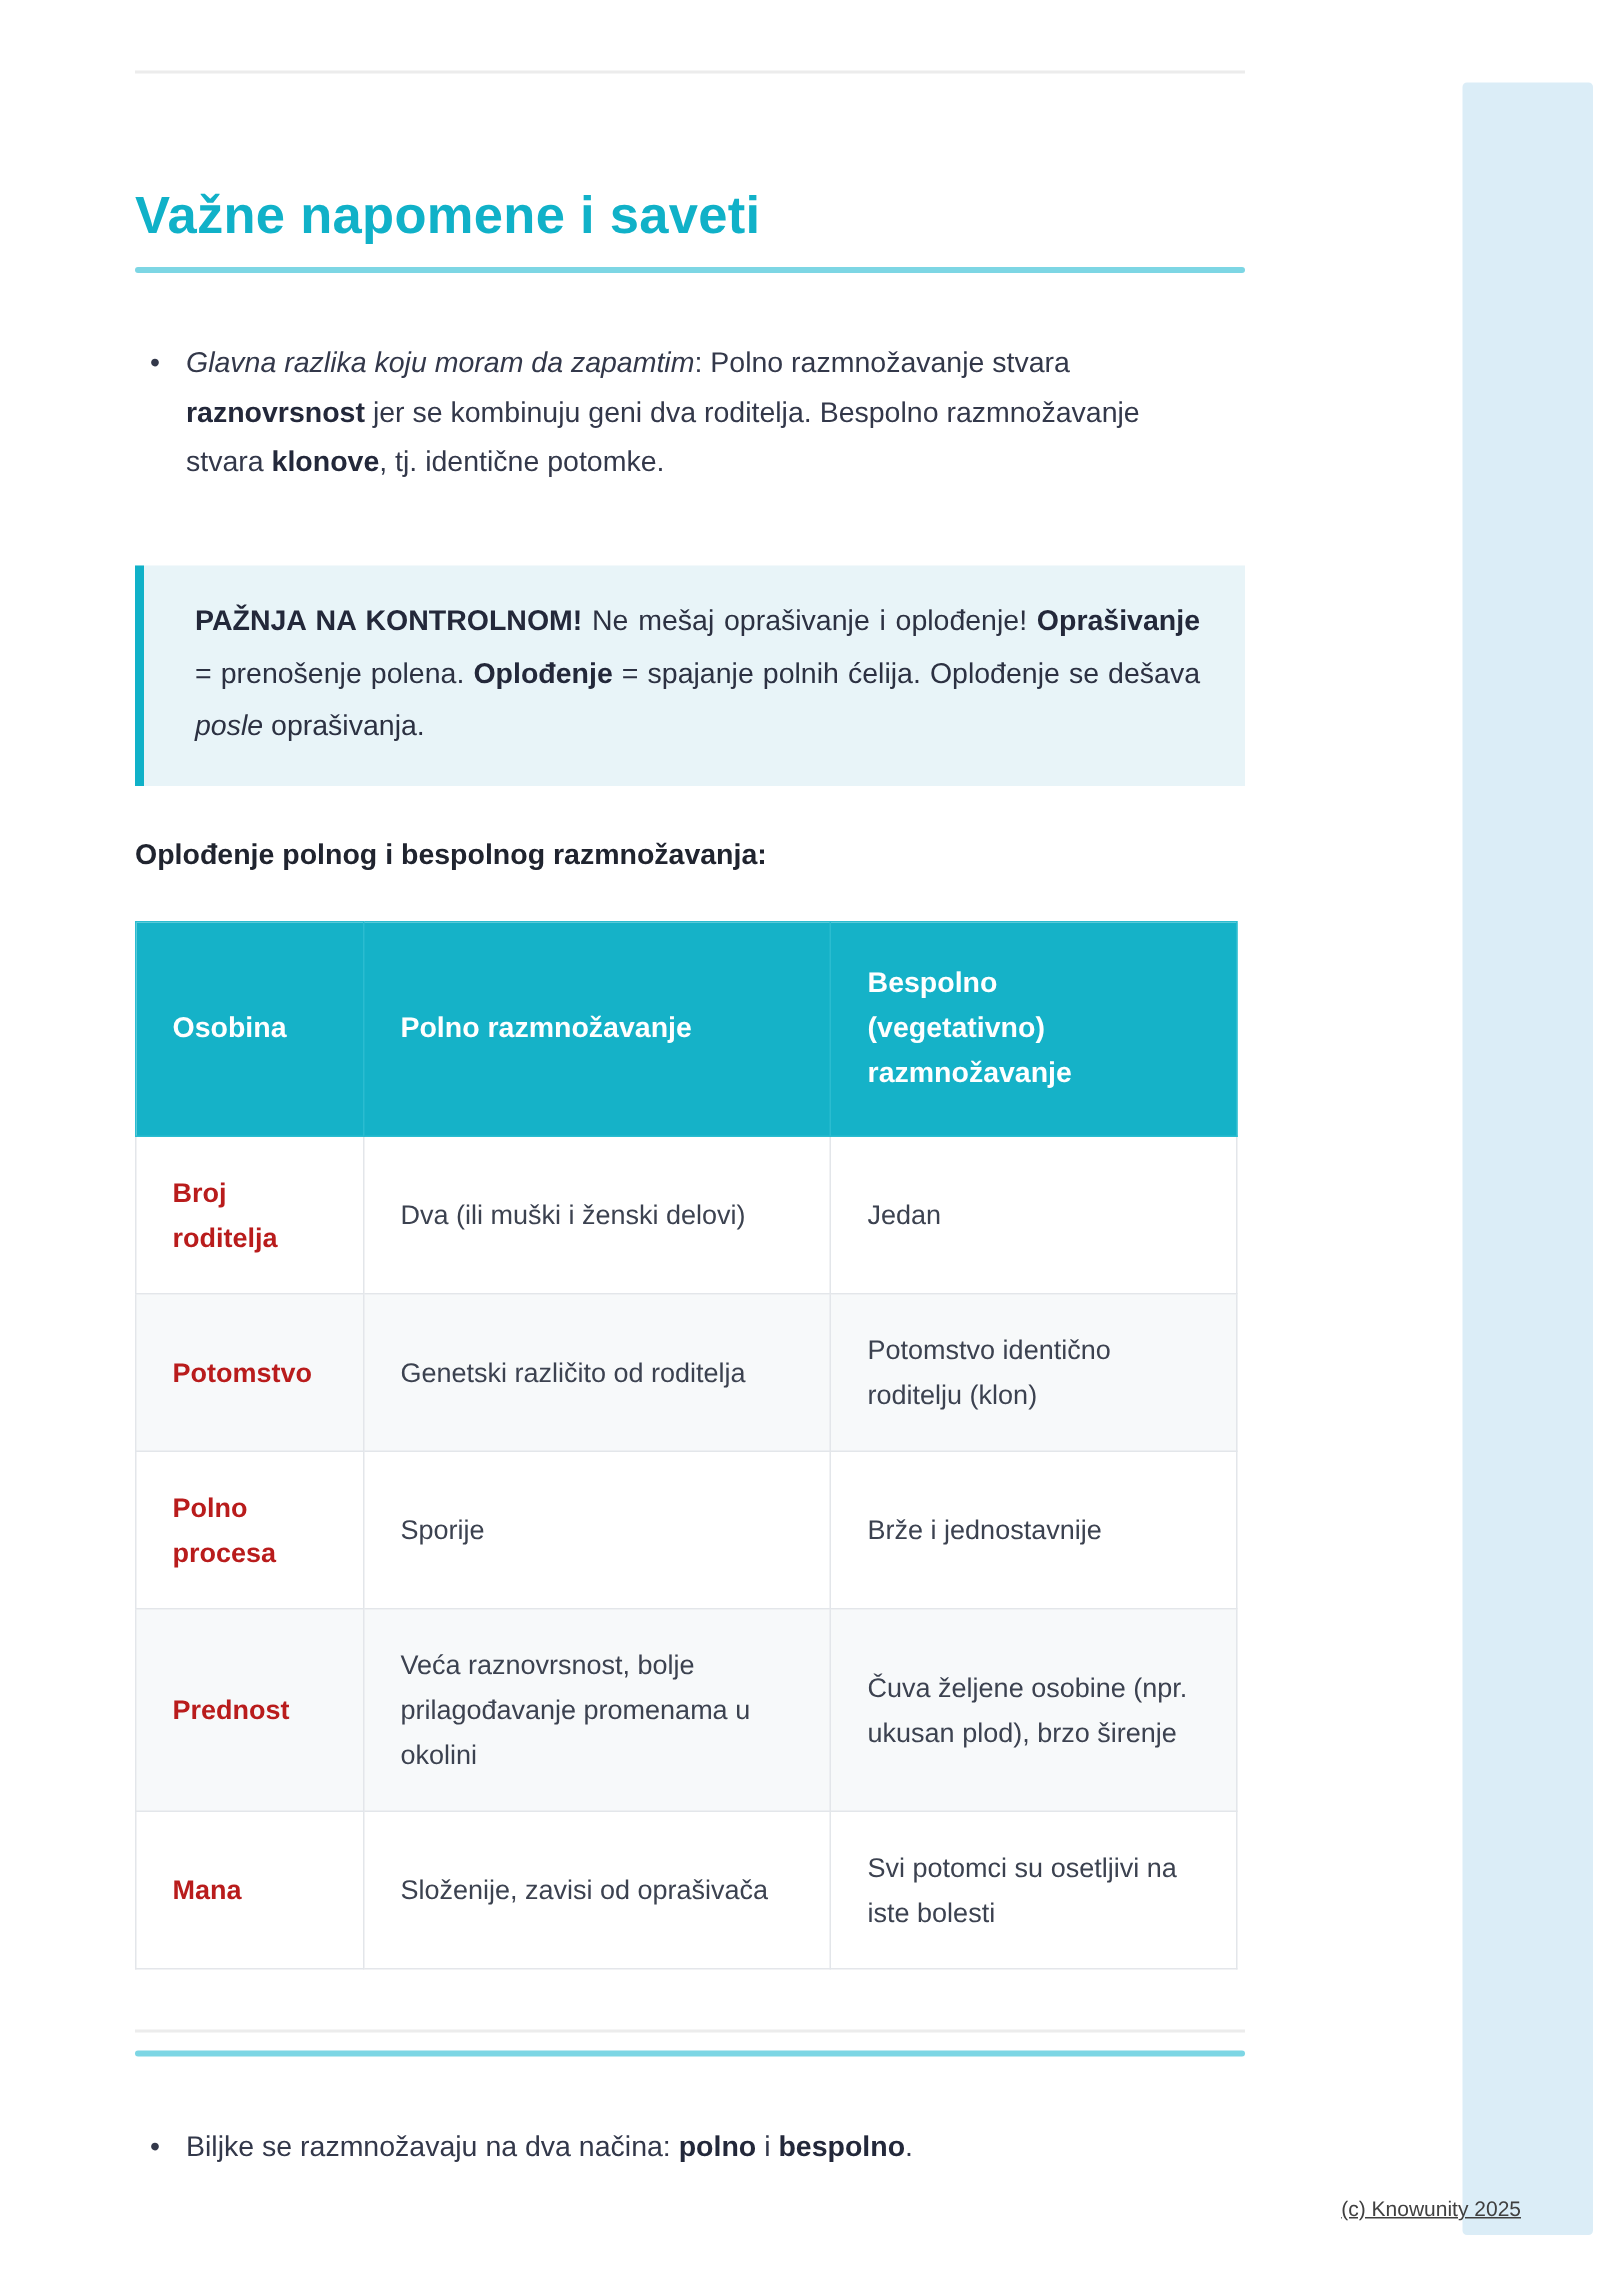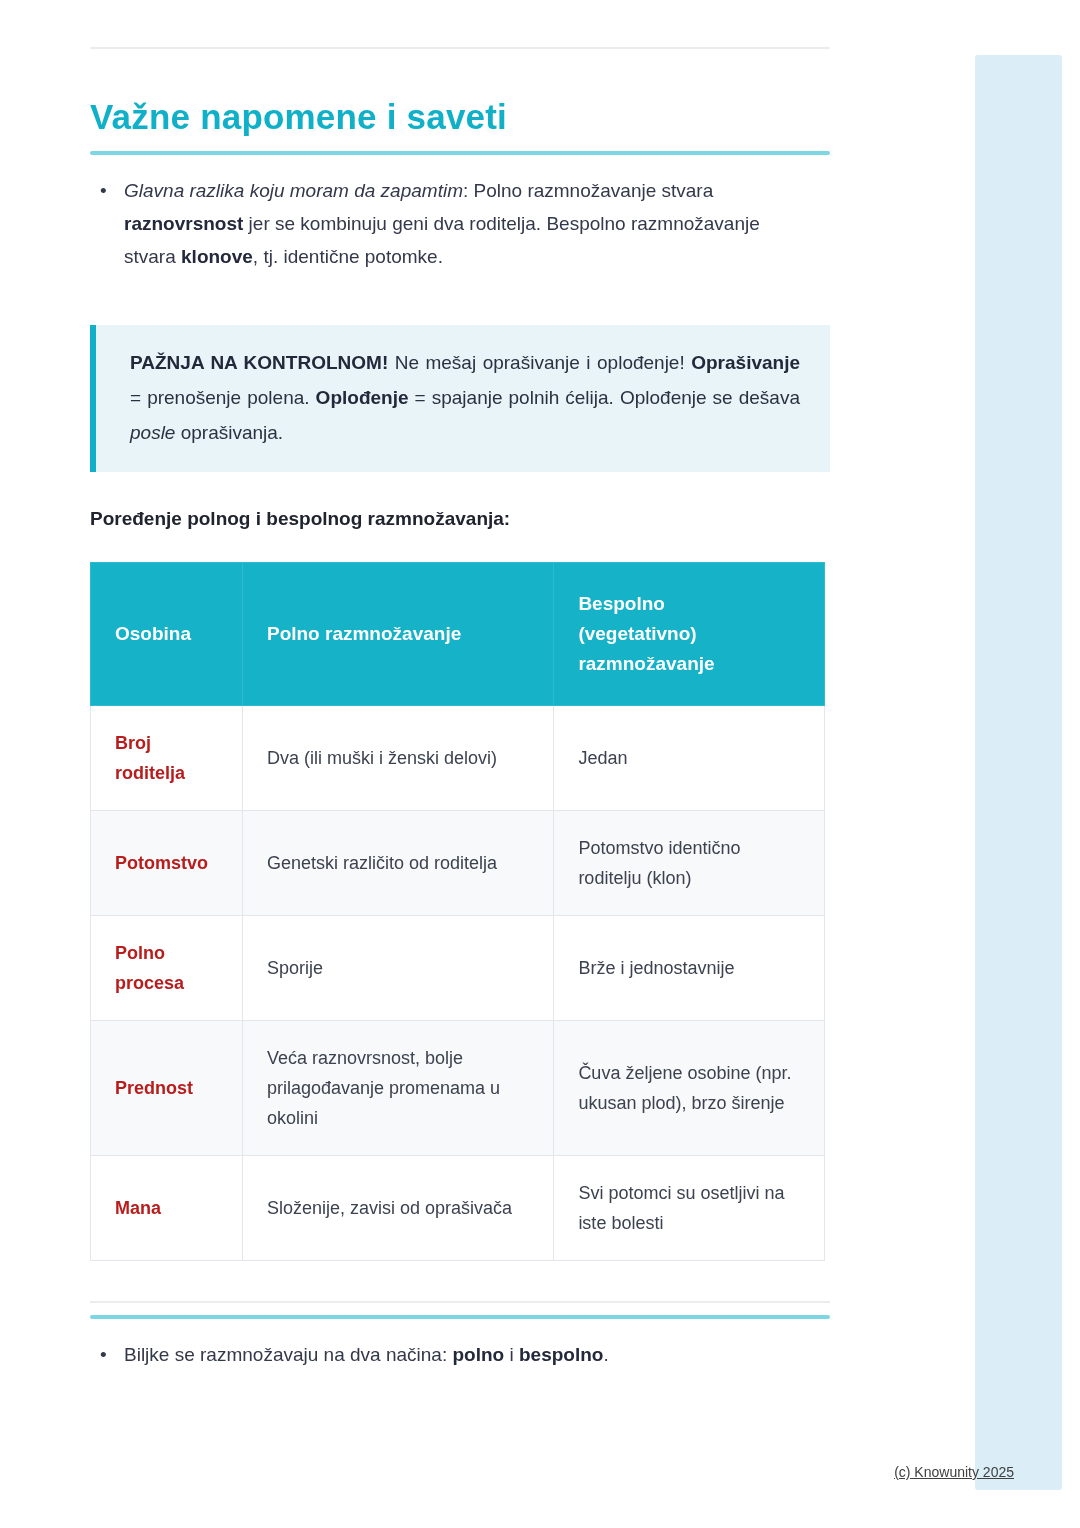--- a/index.html
+++ b/index.html
@@ -20,32 +20,32 @@
     position: absolute; left: 90px; top: 0;
     width: 740px;
   }
   .rule {
     border: none; height: 0;
     border-top: 2px solid #ececec;
   }
   .rule-top { margin-top: 47px; }
   .rule-mid { margin-top: 40px; }
   h1.section-title {
-    margin-top: 46px;
+    margin-top: 73px;
     font-size: 35px; line-height: 44px;
     font-weight: bold;
     color: var(--accent, #10b1c8);
     letter-spacing: 0.2px;
   }
   .title-underline {
     margin-top: 12px; height: 4px; border-radius: 2px;
     background: var(--underline, #7dd6e4);
   }
   .bullet {
-    margin-top: 19px;
+    margin-top: 44px;
     position: relative;
     padding-left: 34px; padding-right: 58px;
     font-size: 19px; line-height: 33px;
     color: #33384a;
   }
   .bullet::before {
     content: "\2022";
     position: absolute; left: 10px; top: 0;
     color: #33384a;
   }
@@ -110,21 +110,21 @@
 
   <hr class="rule rule-top">
 
   <h1 class="section-title">Važne napomene i saveti</h1>
   <div class="title-underline"></div>
 
   <div class="bullet"><span class="it">Glavna razlika koju moram da zapamtim</span><span>: Polno razmnožavanje stvara </span><strong>raznovrsnost</strong><span> jer se kombinuju geni dva roditelja. Bespolno razmnožavanje stvara </span><strong>klonove</strong><span>, tj. identične potomke.</span></div>
 
   <div class="callout"><strong>PAŽNJA NA KONTROLNOM!</strong><span> Ne mešaj oprašivanje i oplođenje! </span><strong>Oprašivanje</strong><span> = prenošenje polena. </span><strong>Oplođenje</strong><span> = spajanje polnih ćelija. Oplođenje se dešava </span><span class="it">posle</span><span> oprašivanja.</span></div>
 
-  <p class="table-caption">Poređenje polnog i bespolnog razmnožavanja:</p>
+  <p class="table-caption">Oplođenje polnog i bespolnog razmnožavanja:</p>
 
   <table class="cmp-table">
     <colgroup>
         <col class="c1">
         <col class="c2">
         <col class="c3">
       </colgroup>
     <thead>
       <tr>
         <th>Osobina</th>

